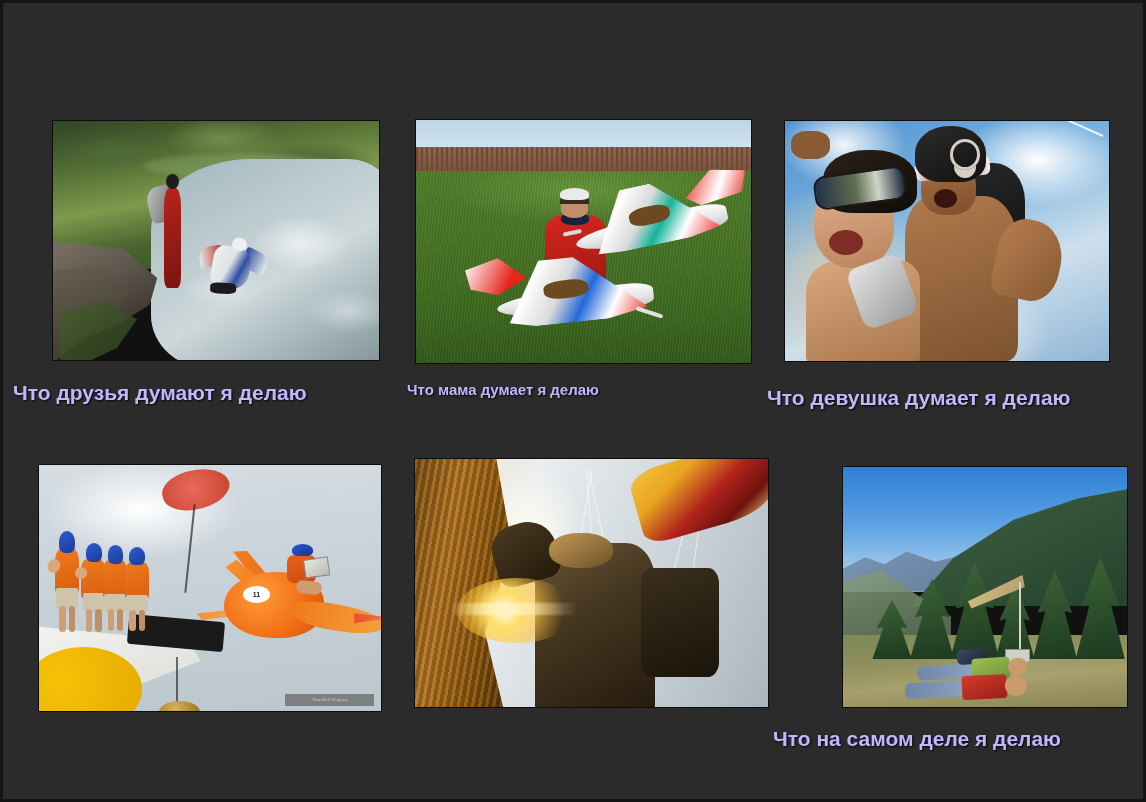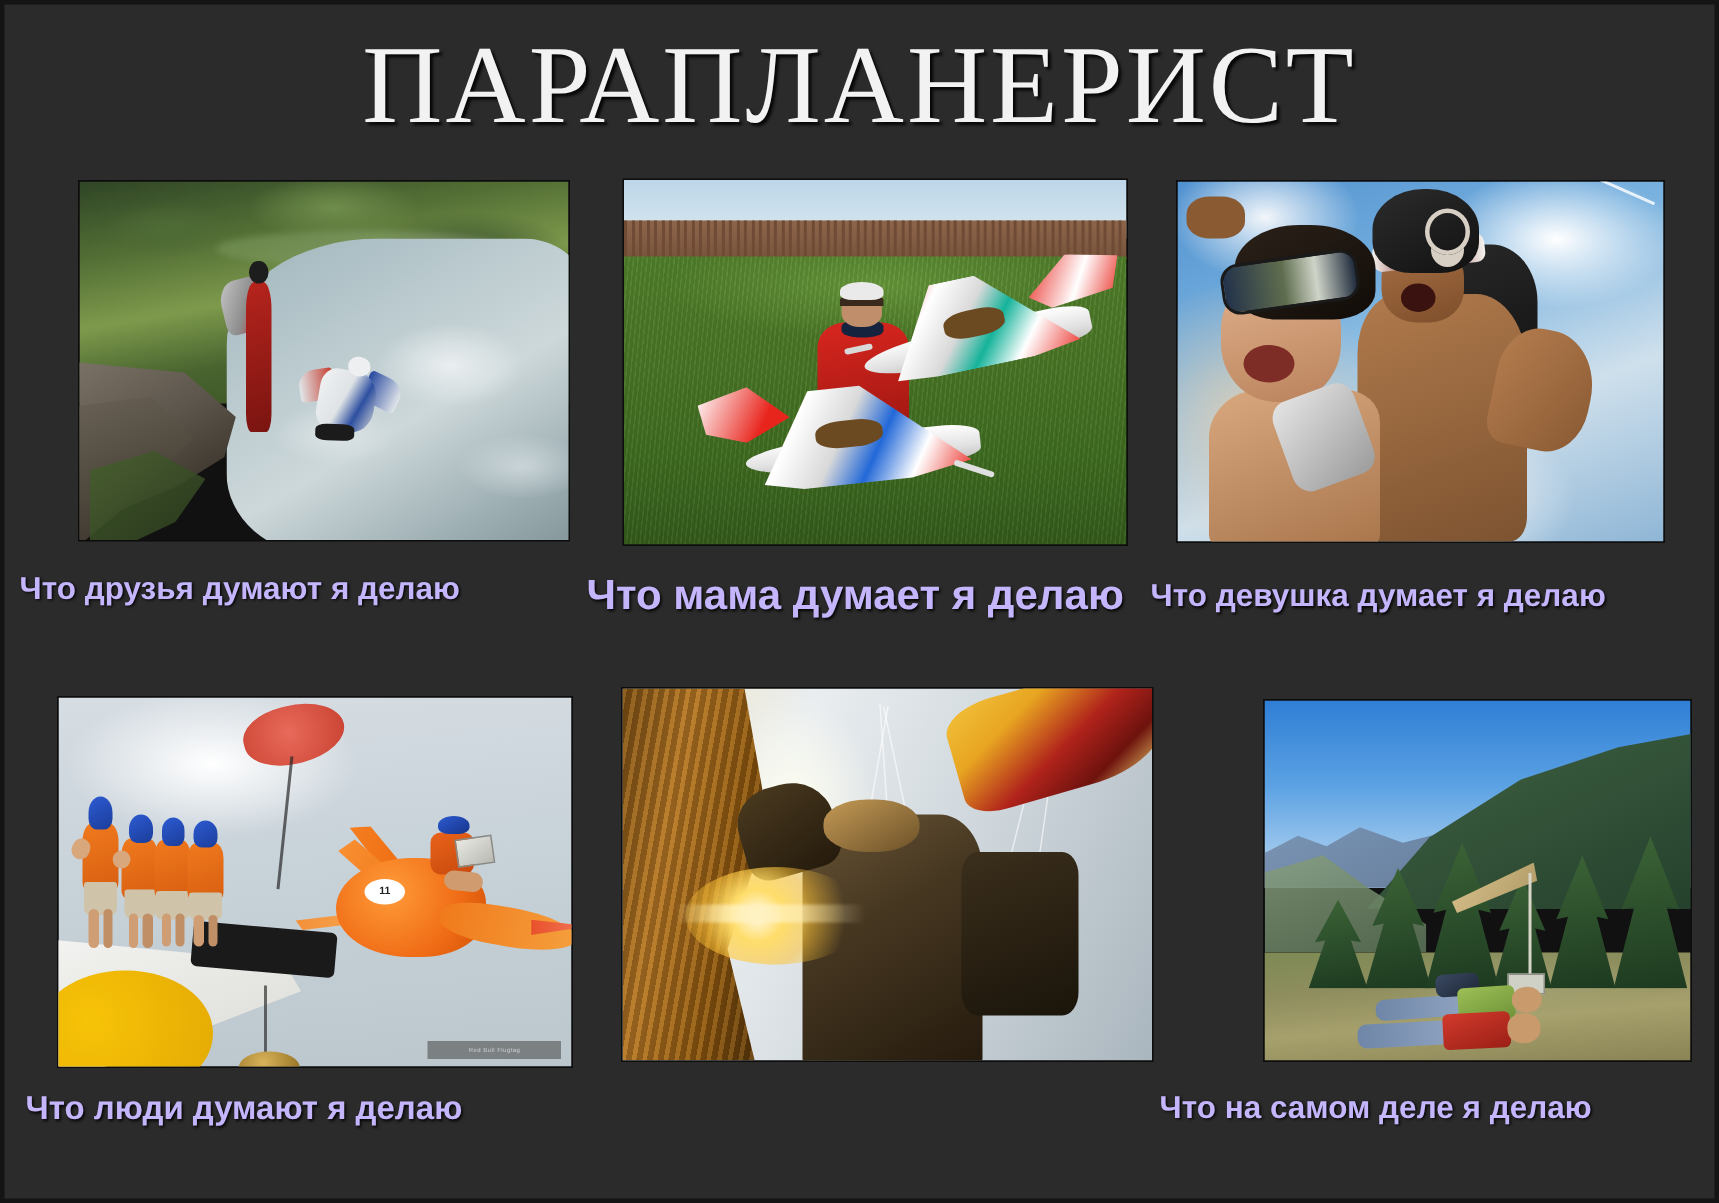--- a/index.html
+++ b/index.html
@@ -62,21 +62,21 @@
 
   
   #p1 { left: 50px;  top: 118px; width: 326px; height: 239px; }
   #p2 { left: 413px; top: 117px; width: 335px; height: 243px; }
   #p3 { left: 782px; top: 118px; width: 324px; height: 240px; }
   #p4 { left: 36px;  top: 462px; width: 342px; height: 246px; }
   #p5 { left: 412px; top: 456px; width: 353px; height: 248px; }
   #p6 { left: 840px; top: 464px; width: 284px; height: 240px; }
 
   #c1 { left: 10px;  top: 378px; width: 400px; font-size: 21px; }
-  #c2 { left: 388px; top: 378px; width: 355px; font-size: 28px; }
+  #c2 { left: 404px; top: 378px; width: 355px; font-size: 15px; }
   #c3 { left: 764px; top: 383px; width: 382px; font-size: 21px; }
   #c4 { left: 14px;  top: 723px; width: 390px; font-size: 22px; }
   #c5 { left: 420px; top: 726px; width: 340px; font-size: 21px; }
   #c6 { left: 770px; top: 724px; width: 376px; font-size: 21px; }
 
   
   .p1-hills {
     position: absolute; left: 0; top: 0; width: 100%; height: 62%;
     background:
       radial-gradient(ellipse 60px 26px at 18% 22%, #4e6b36 0%, rgba(78,107,54,0) 70%),
@@ -619,21 +619,20 @@
   .pers-bag {
     position: absolute; left: 36%; top: -46%; width: 26%; height: 70%;
     background: linear-gradient(150deg, #3a4a63, #1d2534); border-radius: 5px;
   }
 </style>
 </head>
 <body>
 
 <div id="meme">
 
-  <div class="title">ПАРАПЛАНЕРИСТ</div>
 
   <div class="photo" id="p1">
     <div class="scene">
       <div class="p1-hills"></div>
       <div class="p1-shore"></div>
       <div class="p1-lake"></div>
       <div class="p1-cliff"></div>
       <div class="p1-cliff2"></div>
       <div class="p1-cliffgrass"></div>
       <div class="p1-jumper-a">
@@ -764,21 +763,20 @@
           <div class="p4-pl-leg"></div>
           <div class="p4-pl-helmet"></div>
         </div>
       </div>
       <div class="p4-cord"></div>
       <div class="p4-chain"></div>
       <div class="p4-bell"></div>
       <div class="p4-credit">Red Bull Flugtag</div>
     </div>
   </div>
-  <div class="caption" id="c4">Что люди думают я делаю</div>
 
   <div class="photo" id="p5">
     <div class="scene">
       <div class="p5-sky"></div>
       <div class="p5-glow"></div>
       <div class="p5-cliff"></div>
       <div class="p5-riser" style="left:46%; top:4%; height:34%; transform:rotate(10deg)"></div>
       <div class="p5-riser" style="left:50%; top:4%; height:34%; transform:rotate(-4deg)"></div>
       <div class="p5-riser" style="left:54%; top:4%; height:34%; transform:rotate(-12deg)"></div>
       <div class="p5-riser" style="left:72%; top:10%; height:42%; transform:rotate(14deg)"></div>

